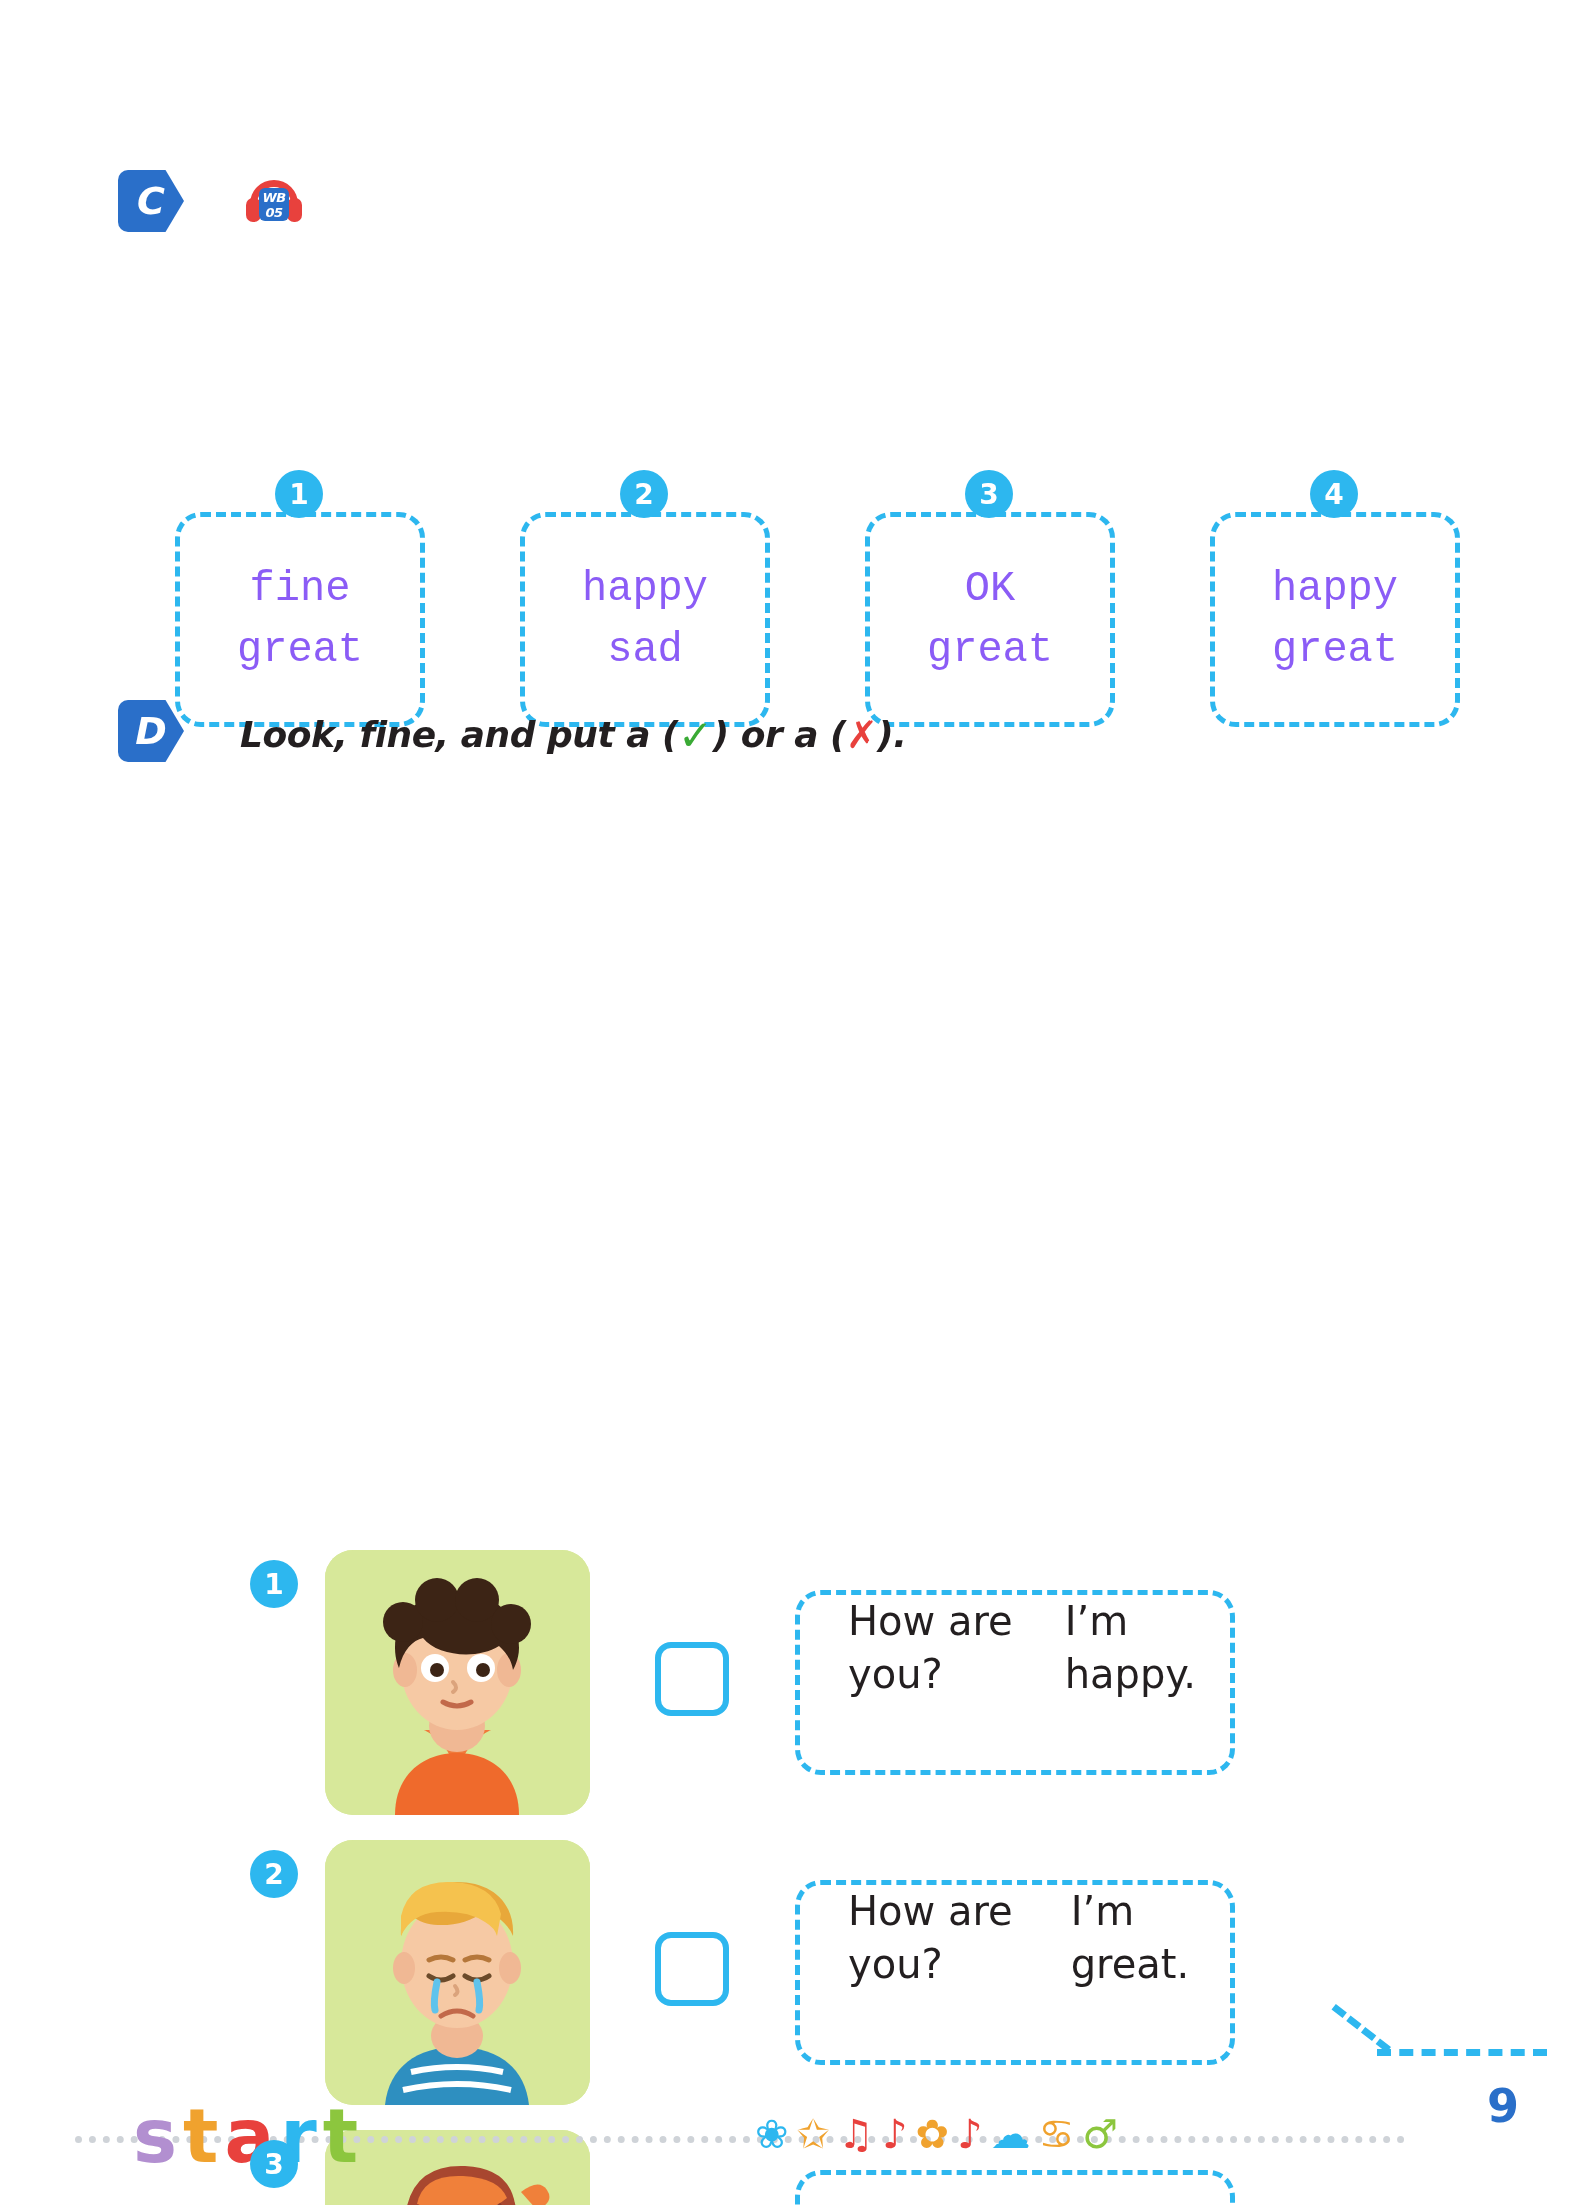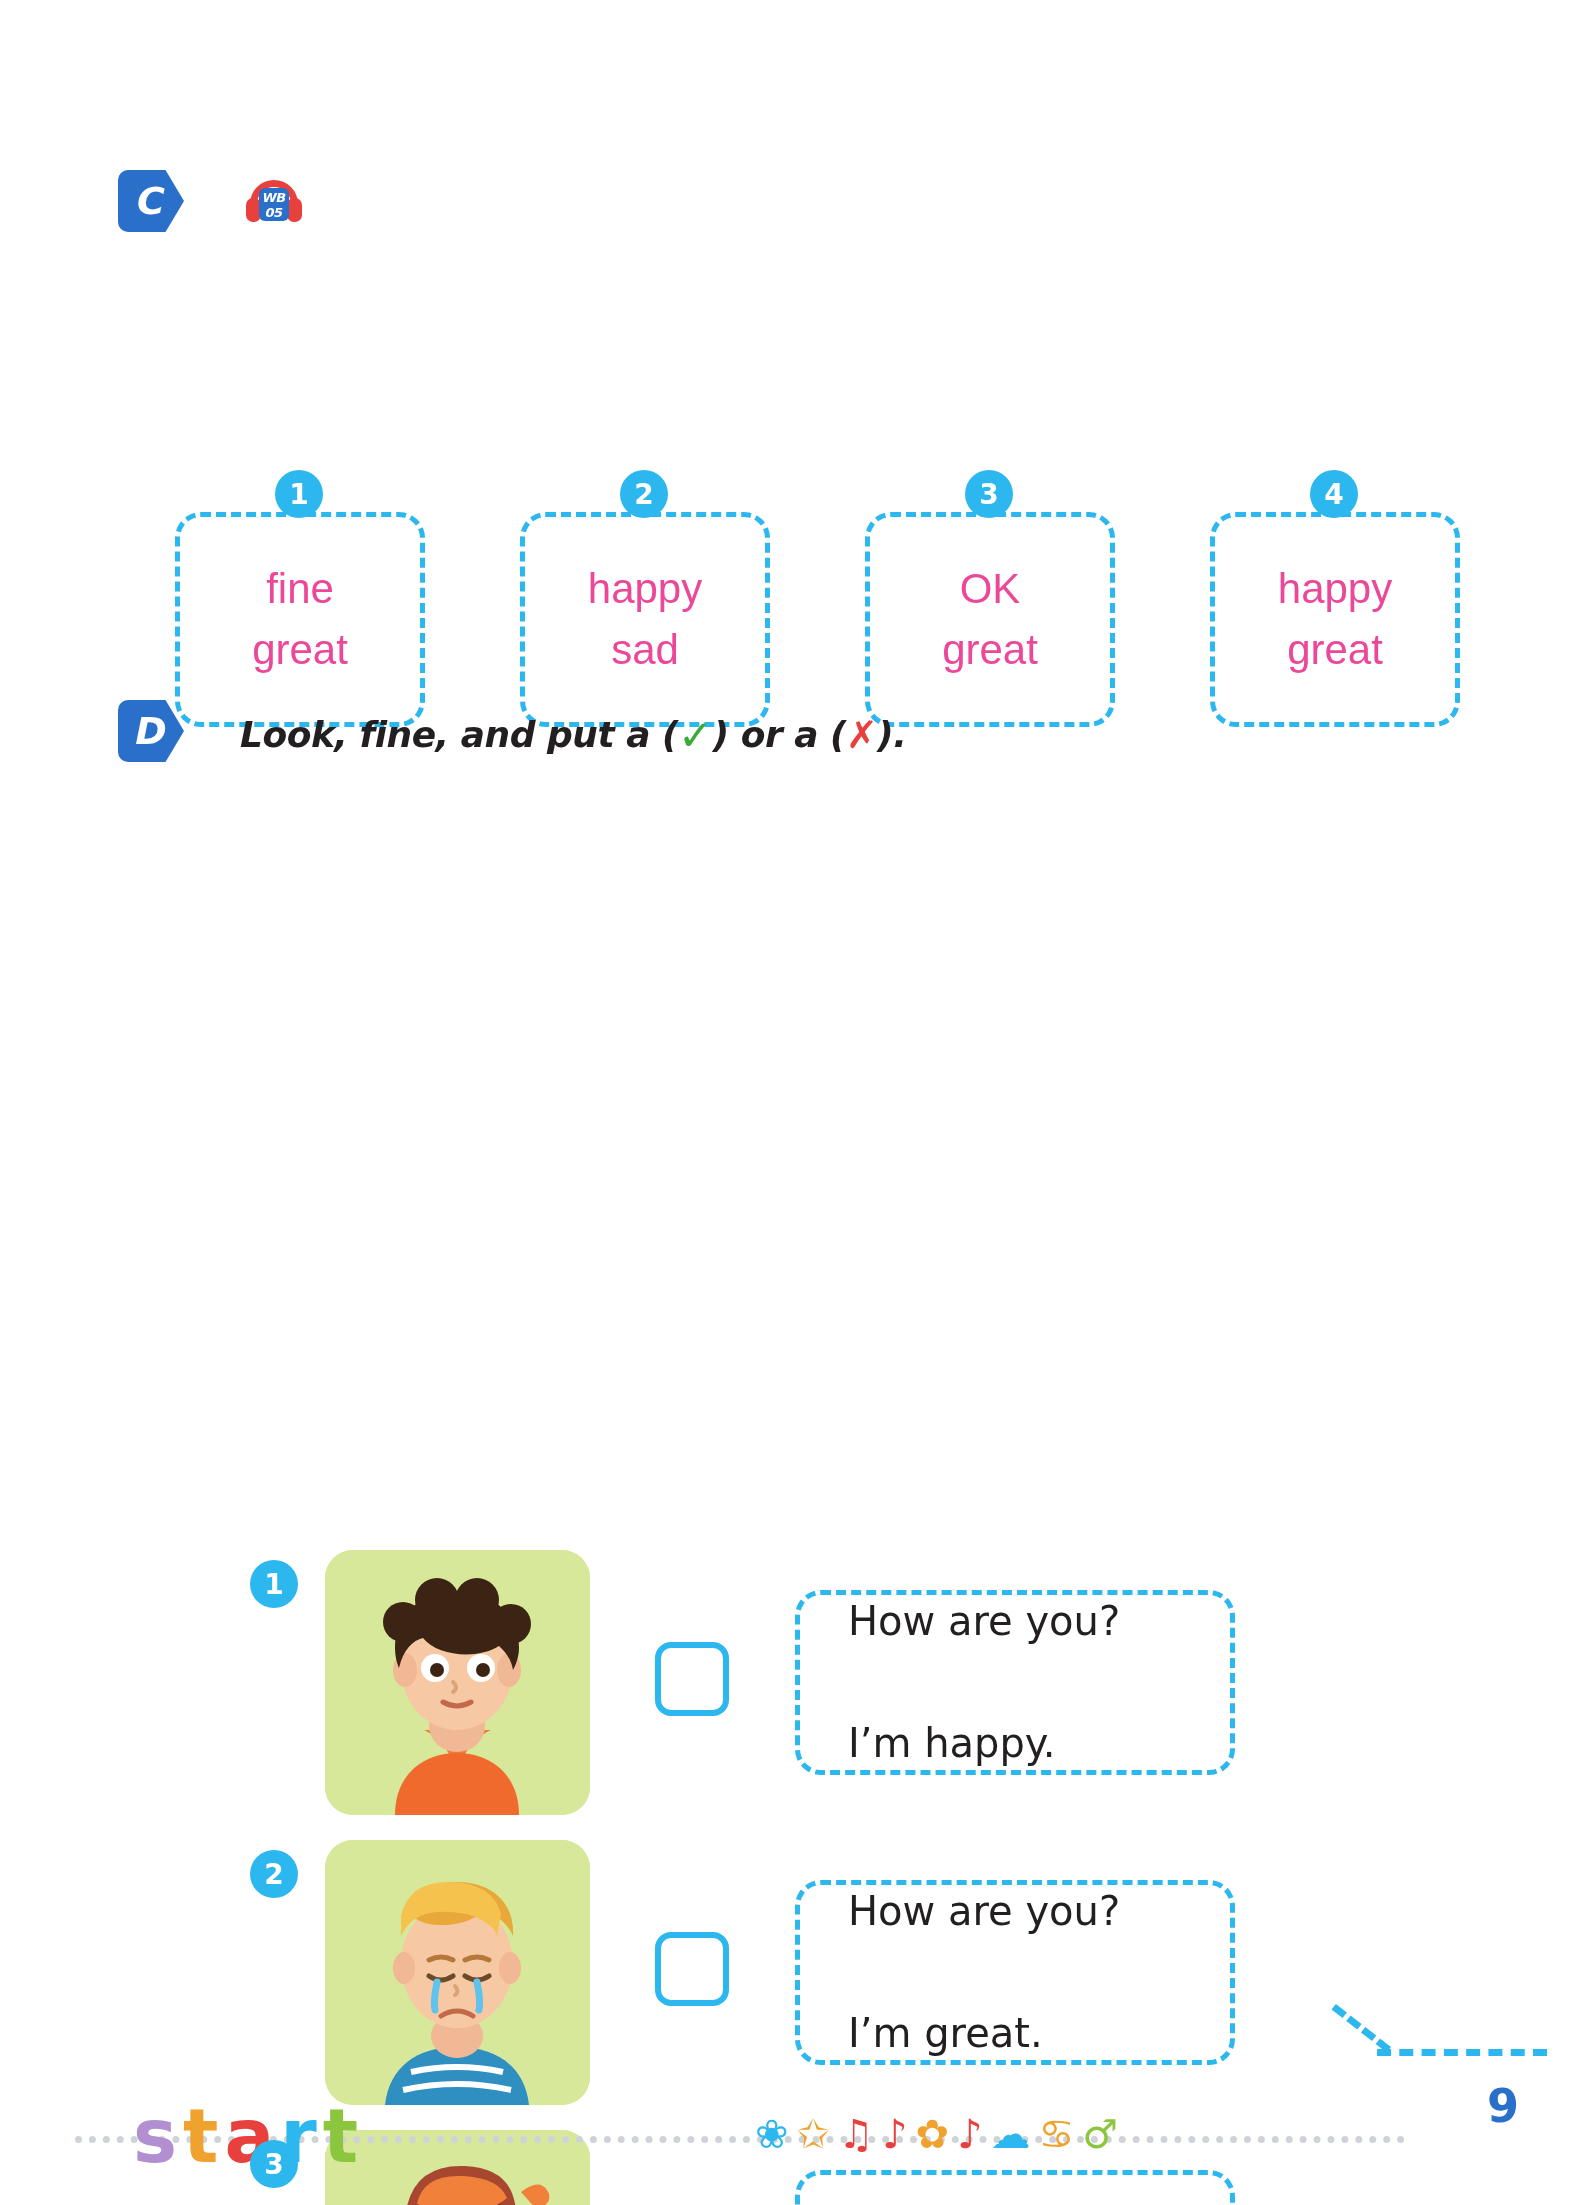--- a/index.html
+++ b/index.html
@@ -141,23 +141,23 @@
     left: 0;
     width: 250px;
     height: 215px;
     display: flex;
     flex-direction: column;
     align-items: center;
     justify-content: center;
     gap: 14px;
   }
   .word {
-    font-family: Liberation Sans, sans-serif;
+    font-family: Liberation Mono, monospace;
     font-size: 42px;
-    color: #ec4899;
+    color: #8b5cf6;
     line-height: 1.1;
   }
 
   
   .d-items {
     position: absolute;
     left: 0;
     top: 840px;
     width: 1572px;
   }
@@ -195,22 +195,21 @@
     box-sizing: border-box;
     background: #ffffff;
   }
   .speech {
     position: absolute;
     left: 795px;
     top: 50px;
     width: 440px;
     height: 185px;
     display: flex;
-    flex-direction: column;
-    justify-content: space-between;
+    justify-content: flex-end;
     padding-left: 48px;
     box-sizing: border-box;
   }
   .speech .line {
     font-family: "DejaVu Sans", sans-serif;
     font-size: 40px;
     color: #231f20;
     line-height: 1.32;
   }
 

